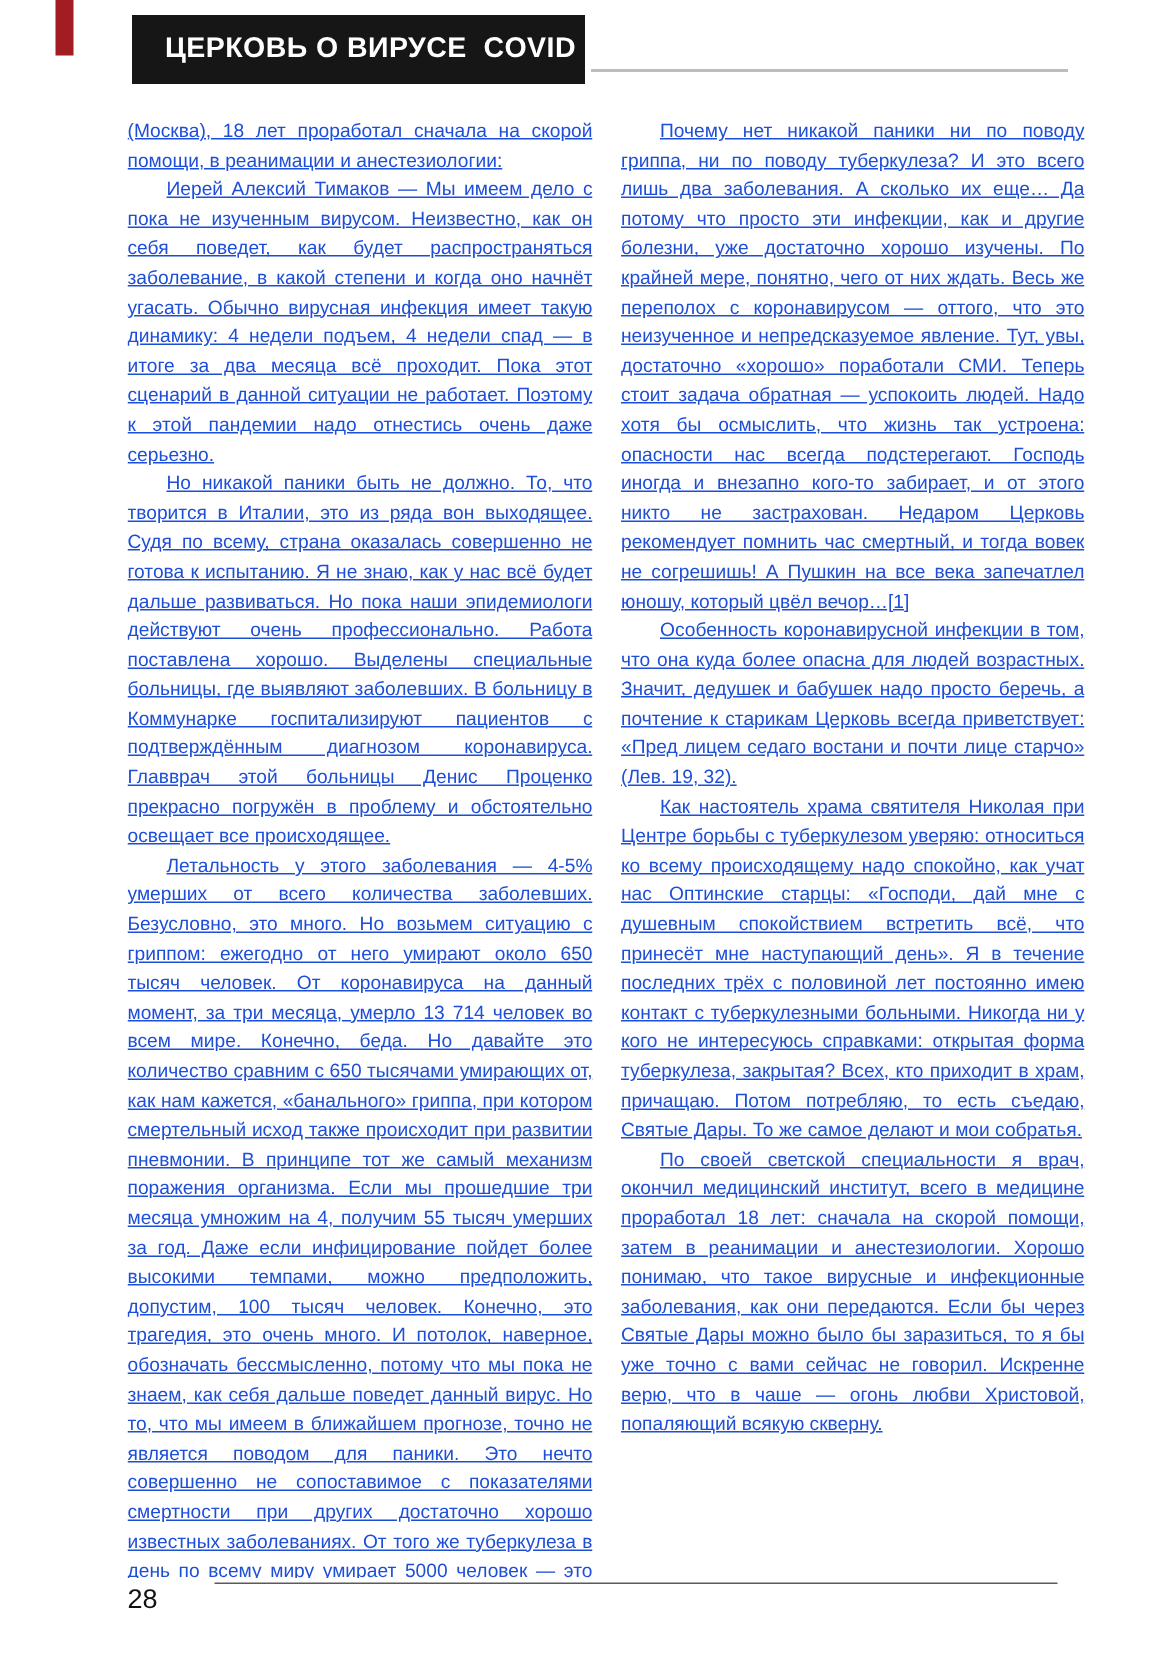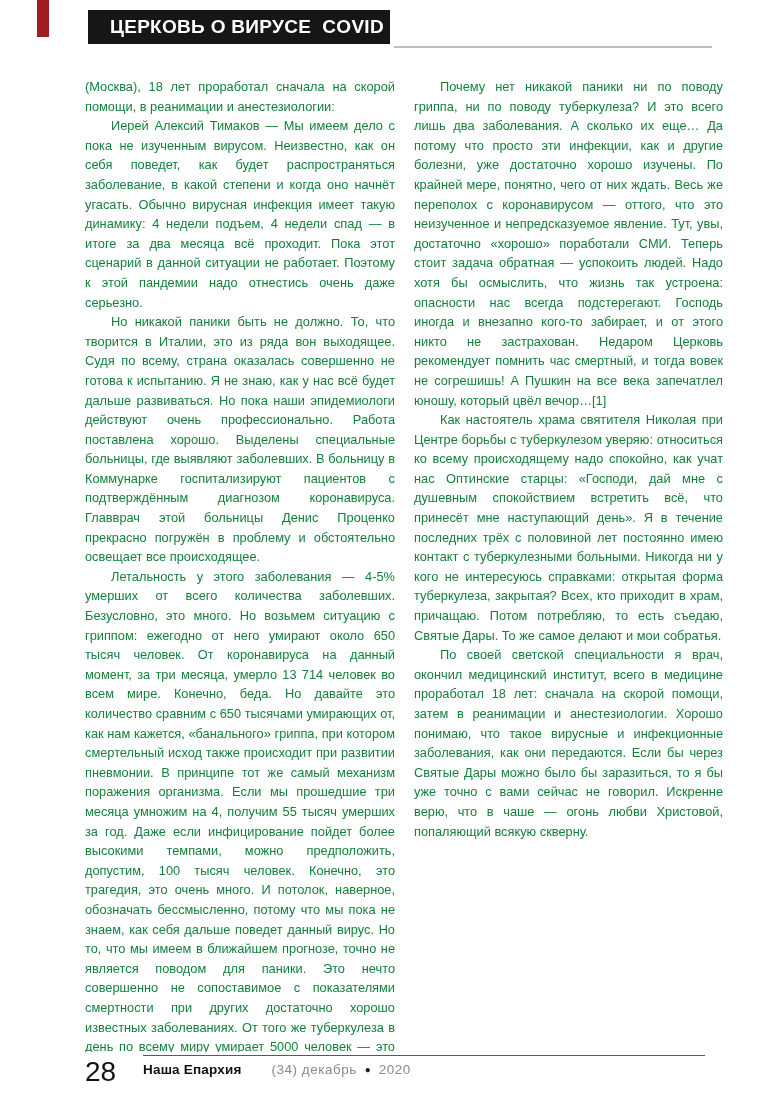--- a/index.html
+++ b/index.html
@@ -11,21 +11,21 @@
     color: #1c1c1c;
     overflow: hidden;
   }
   .accent-bar {
     position: absolute;
     left: 37px; top: 0; width: 12px; height: 37px;
     background: #a11d22;
   }
   .header-banner {
     position: absolute;
-    left: 88px; top: 10px; width: 302px; height: 34px;
+    left: 88px; top: 10px; width: 302px; height: 46px;
     background: #161616;
     display: flex; align-items: center;
     box-sizing: border-box;
     padding-left: 22px;
   }
   .header-banner .title {
     color: #ffffff;
     font-size: 19px;
     font-weight: bold;
     letter-spacing: 0.3px;
@@ -38,35 +38,36 @@
   }
   .col {
     position: absolute;
     top: 77px;
     width: 310px;
     height: 975px;
     overflow: hidden;
     font-size: 12.8px;
     line-height: 19.6px;
     text-align: justify;
-    color: #15803d;
+    color: #1d4ed8;
+    text-decoration: underline;
   }
   .col-left  { left: 85px; }
   .col-right { left: 414px; width: 309px; }
   .col p { margin: 0; text-indent: 26px; }
   .col p.no-indent { text-indent: 0; }
   .footer-rule {
     position: absolute;
     left: 143px; top: 1055px; width: 562px; height: 1px;
     background: #5a5a5a;
   }
   .page-number {
     position: absolute;
     left: 85px; top: 1056px;
-    font-size: 28px;
+    font-size: 18px;
     color: #111111;
   }
   .footer-row {
     position: absolute;
     left: 143px; top: 1062px;
     display: flex; align-items: center; gap: 8px;
     font-size: 13.5px;
   }
   .magazine-name { font-weight: bold; color: #111111; letter-spacing: 0.2px; }
   .issue-label { color: #8a8a8a; margin-left: 22px; letter-spacing: 0.5px; }
@@ -87,26 +88,21 @@
 
   <div class="col col-left">
     <p class="no-indent">(Москва), 18 лет проработал сначала на скорой помощи, в реанимации и анестезиологии:</p>
     <p>Иерей Алексий Тимаков — Мы имеем дело с пока не изученным вирусом. Неизвестно, как он себя поведет, как будет распространяться заболевание, в какой степени и когда оно начнёт угасать. Обычно вирусная инфекция имеет такую динамику: 4 недели подъем, 4 недели спад — в итоге за два месяца всё проходит. Пока этот сценарий в данной ситуации не работает. Поэтому к этой пандемии надо отнестись очень даже серьезно.</p>
     <p>Но никакой паники быть не должно. То, что творится в Италии, это из ряда вон выходящее. Судя по всему, страна оказалась совершенно не готова к испытанию. Я не знаю, как у нас всё будет дальше развиваться. Но пока наши эпидемиологи действуют очень профессионально. Работа поставлена хорошо. Выделены специальные больницы, где выявляют заболевших. В больницу в Коммунарке госпитализируют пациентов с подтверждённым диагнозом коронавируса. Главврач этой больницы Денис Проценко прекрасно погружён в проблему и обстоятельно освещает все происходящее.</p>
     <p>Летальность у этого заболевания — 4-5% умерших от всего количества заболевших. Безусловно, это много. Но возьмем ситуацию с гриппом: ежегодно от него умирают около 650 тысяч человек. От коронавируса на данный момент, за три месяца, умерло 13 714 человек во всем мире. Конечно, беда. Но давайте это количество сравним с 650 тысячами умирающих от, как нам кажется, «банального» гриппа, при котором смертельный исход также происходит при развитии пневмонии. В принципе тот же самый механизм поражения организма. Если мы прошедшие три месяца умножим на 4, получим 55 тысяч умерших за год. Даже если инфицирование пойдет более высокими темпами, можно предположить, допустим, 100 тысяч человек. Конечно, это трагедия, это очень много. И потолок, наверное, обозначать бессмысленно, потому что мы пока не знаем, как себя дальше поведет данный вирус. Но то, что мы имеем в ближайшем прогнозе, точно не является поводом для паники. Это нечто совершенно не сопоставимое с показателями смертности при других достаточно хорошо известных заболеваниях. От того же туберкулеза в день по всему миру умирает 5000 человек — это около 2 млн. человек в год! И мы при этом совершенно спокойно живем.</p>
   </div>
 
   <div class="col col-right">
     <p>Почему нет никакой паники ни по поводу гриппа, ни по поводу туберкулеза? И это всего лишь два заболевания. А сколько их еще… Да потому что просто эти инфекции, как и другие болезни, уже достаточно хорошо изучены. По крайней мере, понятно, чего от них ждать. Весь же переполох с коронавирусом — оттого, что это неизученное и непредсказуемое явление. Тут, увы, достаточно «хорошо» поработали СМИ. Теперь стоит задача обратная — успокоить людей. Надо хотя бы осмыслить, что жизнь так устроена: опасности нас всегда подстерегают. Господь иногда и внезапно кого-то забирает, и от этого никто не застрахован. Недаром Церковь рекомендует помнить час смертный, и тогда вовек не согрешишь! А Пушкин на все века запечатлел юношу, который цвёл вечор…[1]</p>
+    <p>Особенность коронавирусной инфекции в том, что она куда более опасна для людей возрастных. Значит, дедушек и бабушек надо просто беречь, а почтение к старикам Церковь всегда приветствует: «Пред лицем седаго востани и почти лице старчо» (Лев. 19, 32).</p>
     <p>Как настоятель храма святителя Николая при Центре борьбы с туберкулезом уверяю: относиться ко всему происходящему надо спокойно, как учат нас Оптинские старцы: «Господи, дай мне с душевным спокойствием встретить всё, что принесёт мне наступающий день». Я в течение последних трёх с половиной лет постоянно имею контакт с туберкулезными больными. Никогда ни у кого не интересуюсь справками: открытая форма туберкулеза, закрытая? Всех, кто приходит в храм, причащаю. Потом потребляю, то есть съедаю, Святые Дары. То же самое делают и мои собратья.</p>
     <p>По своей светской специальности я врач, окончил медицинский институт, всего в медицине проработал 18 лет: сначала на скорой помощи, затем в реанимации и анестезиологии. Хорошо понимаю, что такое вирусные и инфекционные заболевания, как они передаются. Если бы через Святые Дары можно было бы заразиться, то я бы уже точно с вами сейчас не говорил. Искренне верю, что в чаше — огонь любви Христовой, попаляющий всякую скверну.</p>
   </div>
 
   <div class="footer-rule"></div>
   <div class="page-number">28</div>
-  <div class="footer-row">
-    <span class="magazine-name">Наша Епархия</span>
-    <span class="issue-label">(34) декабрь</span>
-    <span class="footer-dot">●</span>
-    <span class="footer-year">2020</span>
-  </div>
 
 </div>
 
 </body></html>

